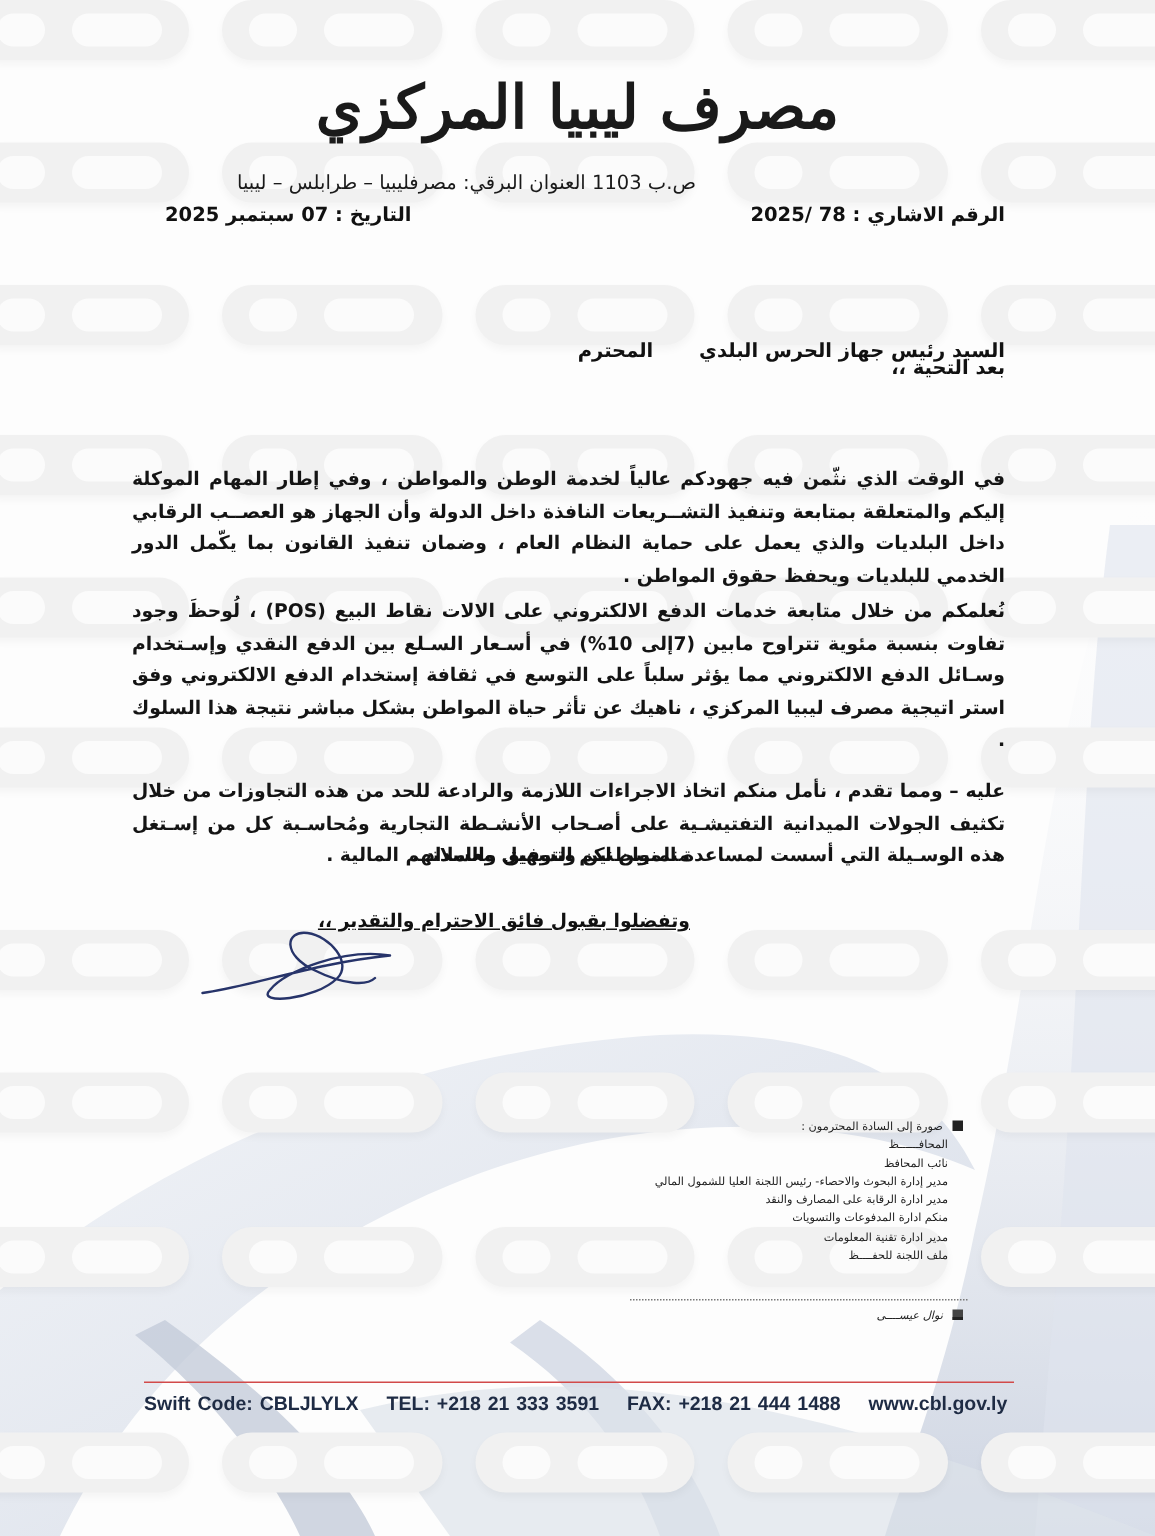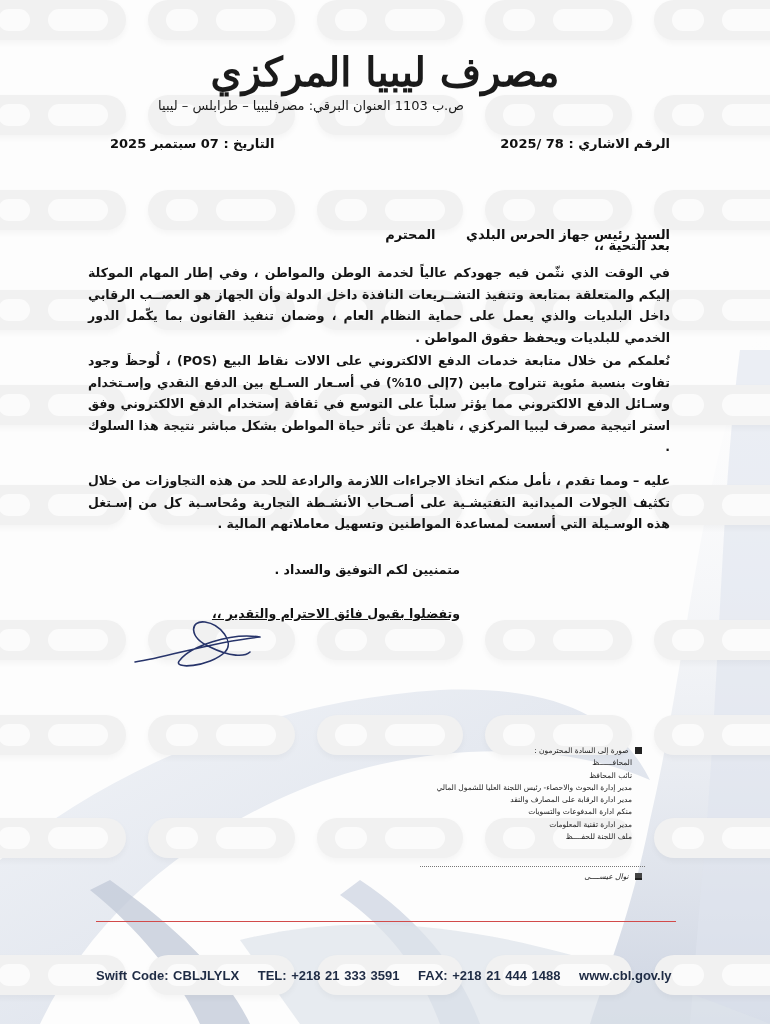--- a/index.html
+++ b/index.html
@@ -71,21 +71,21 @@
       text-align: center;
       font-family: "DejaVu Serif", serif;
       font-size: 40px;
       font-weight: bold;
       color: #1a1a1a;
       letter-spacing: 1px;
       direction: rtl;
     }
     .address {
       position: absolute;
-      top: 98px; left: 0; width: 622px;
+      top: 115px; left: 0; width: 622px;
       text-align: center;
       font-size: 13px;
       direction: rtl;
       color: #1a1a1a;
     }
     .ref-row {
       position: absolute;
       top: 136px; left: 110px; width: 560px;
       display: flex;
       justify-content: space-between;
@@ -95,20 +95,21 @@
     }
     .body-text {
       position: absolute;
       left: 88px; width: 582px;
       direction: rtl;
       text-align: justify;
       font-size: 12.5px;
       font-weight: bold;
       line-height: 21.5px;
       color: #141414;
+      margin-top: 46px;
     }
     .recipient {
       position: absolute;
       top: 203px; right: 100px;
       direction: rtl;
       font-size: 13px;
       font-weight: bold;
       margin-top: 24px;
     }
     .recipient .honor { margin-right: 26px; }
@@ -166,21 +167,21 @@
       font-style: italic;
     }
     .footer-line {
       position: absolute;
       left: 96px; top: 921px;
       width: 580px; height: 1px;
       background: #d24a4a;
     }
     .footer {
       position: absolute;
-      left: 96px; top: 968px;
+      left: 96px; top: 928px;
       width: 580px;
       font-family: "Liberation Sans", sans-serif;
       font-weight: bold;
       font-size: 13px;
       color: #1e2b44;
       white-space: nowrap;
       word-spacing: 1px;
     }
     .footer span { margin-right: 14px; }
     .icon-doc, .icon-pc {

